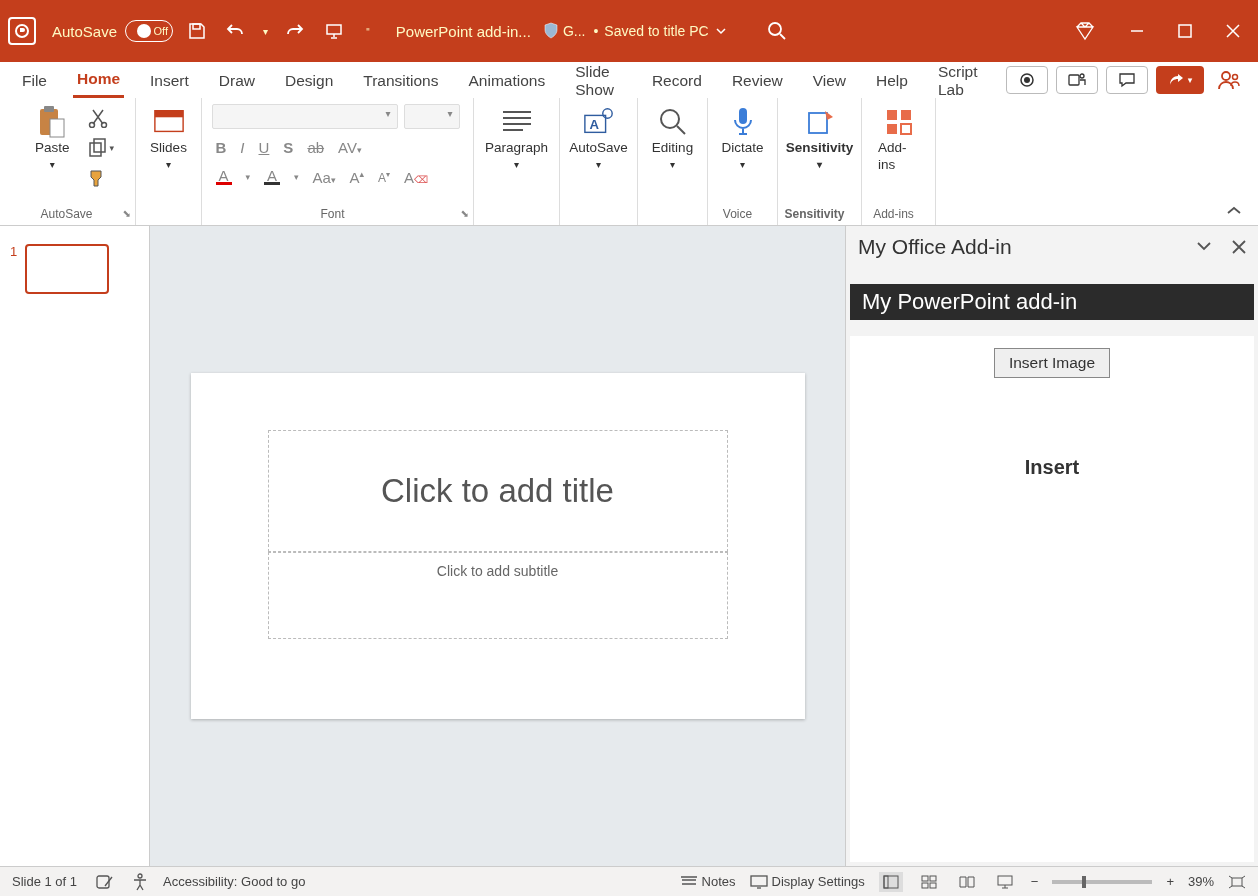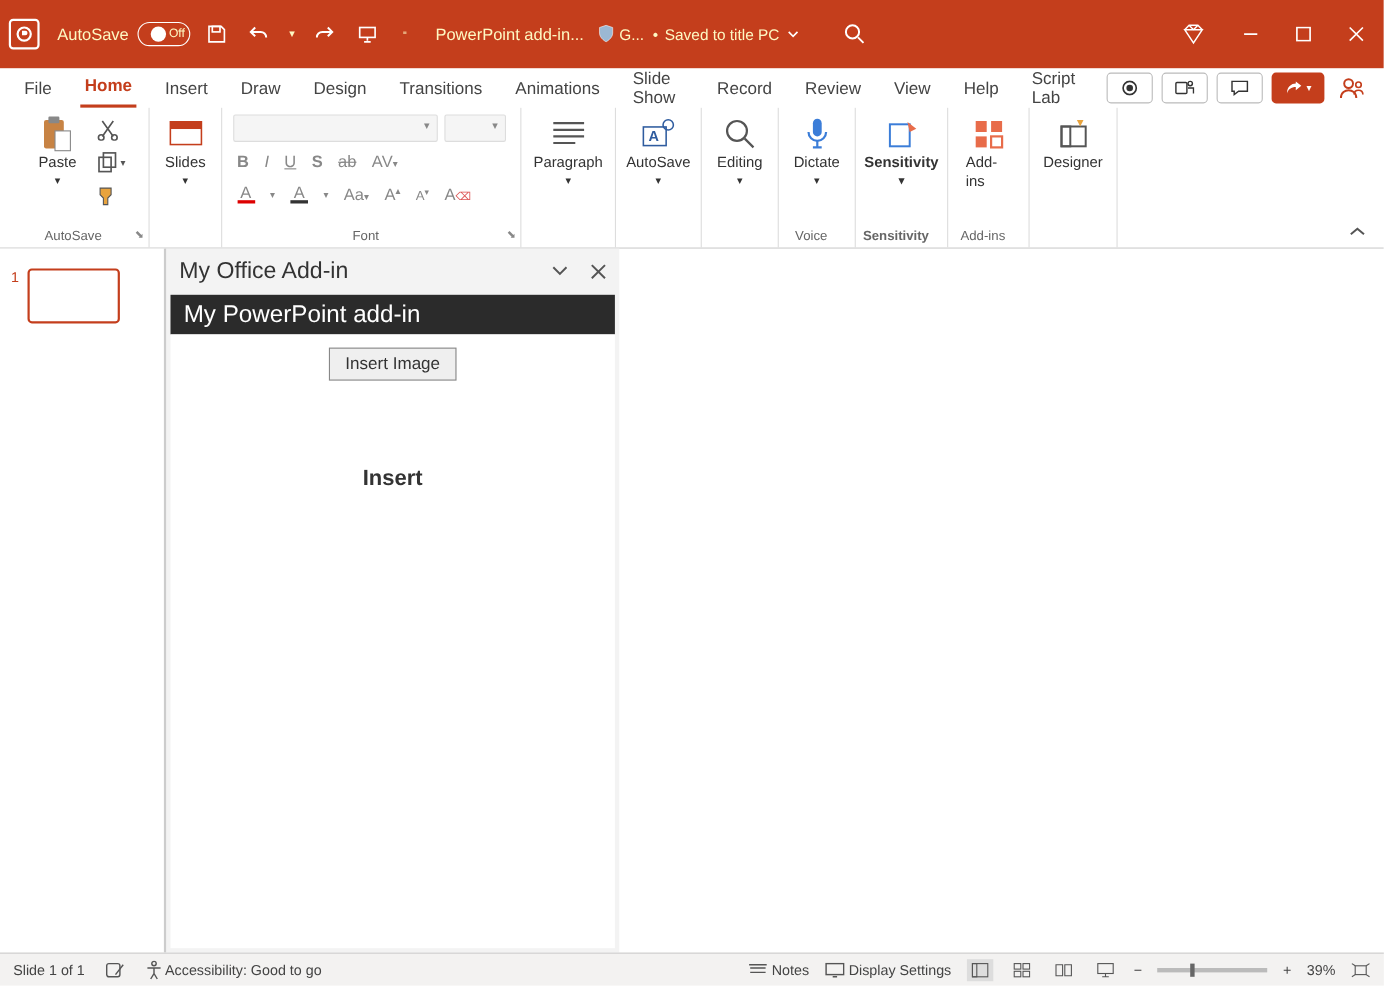--- a/index.html
+++ b/index.html
@@ -50,21 +50,21 @@
 .thumb { width: 84px; height: 50px; background: #fff; border: 2px solid #C43E1C; border-radius: 4px; }
 .slide-area { flex: 1; background: #E6EAED; display: flex; align-items: center; justify-content: center; position: relative; }
 .slide { width: 614px; height: 346px; background: #fff; box-shadow: 0 1px 3px rgba(0,0,0,0.25); position: relative; }
 .title-ph { position: absolute; top: 57px; left: 77px; right: 77px; height: 122px; border: 1px dashed #bbb; display: flex; align-items: center; justify-content: center; font-size: 33px; color: #555; }
 .sub-ph { position: absolute; top: 179px; left: 77px; right: 77px; height: 87px; border: 1px dashed #bbb; display: flex; align-items: flex-start; justify-content: center; padding-top: 10px; font-size: 14px; color: #666; }
 
 
 .taskpane { width: 413px; background: #F3F3F3; border-left: 1px solid #ccc; display: flex; flex-direction: column; }
 .tp-header { height: 42px; display: flex; align-items: center; padding: 0 12px; font-size: 21px; color: #333; }
 .tp-header .actions { margin-left: auto; display: flex; gap: 20px; color: #555; font-size: 16px; }
-.tp-title { background: #2b2b2b; color: #fff; font-size: 22px; padding: 5px 12px; font-weight: 300; margin: 0 4px; }
+.tp-title { background: #2b2b2b; color: #fff; font-size: 22px; padding: 5px 12px; font-weight: 300; margin: 16px 4px; }
 .tp-body { flex: 1; background: #fff; margin: 0 4px 4px; padding-top: 12px; display: flex; flex-direction: column; align-items: center; }
 .tp-btn { border: 1px solid #888; background: #efefef; padding: 5px 14px; font-size: 15.5px; color: #333; }
 .tp-msg { margin-top: 78px; font-size: 20px; font-weight: 700; color: #333; }
 
 
 .statusbar { position: absolute; bottom: 0; left: 0; right: 0; height: 30px; background: #F3F2F1; border-top: 1px solid #ccc; display: flex; align-items: center; font-size: 13px; color: #444; padding: 0 12px; gap: 18px; }
 .statusbar .right { margin-left: auto; display: flex; align-items: center; gap: 14px; }
 .view-btn { width: 24px; height: 20px; border: 1px solid transparent; display: flex; align-items: center; justify-content: center; }
 .view-btn.active { background: #ddd; }
 .zoom-slider { width: 100px; height: 4px; background: #bbb; position: relative; }
@@ -378,49 +378,43 @@
             <rect x="16" y="2" width="10" height="10" fill="#E86C4A"></rect>
             <rect x="2" y="16" width="10" height="10" fill="#E86C4A"></rect>
             <rect x="16" y="16" width="10" height="10" fill="none" stroke="#E86C4A" stroke-width="2"></rect>
           </svg>
         </span>
       <span>Add-ins</span>
     </div>
     <span class="group-label">Add-ins</span>
   </div>
 
-  <div class="group" style="width:80px;">
-    <div class="big-btn">
-      <span class="ico">
-          <svg width="30" height="30" viewBox="0 0 30 30">
-            <rect x="4" y="8" width="22" height="18" fill="none" stroke="#555" stroke-width="1.8"></rect>
-            <rect x="4" y="8" width="8" height="18" fill="none" stroke="#555" stroke-width="1.8"></rect>
-            <path d="M18 2l3 6 3-6z" fill="#E8A33D"></path>
-          </svg>
-        </span>
-      <span>Designer</span>
-    </div>
-  </div>
 
 
   <span class="ribbon-collapse">
       <svg width="16" height="12" viewBox="0 0 16 12">
         <path d="M2 8l6-5 6 5" fill="none" stroke="#555" stroke-width="1.8"></path>
       </svg>
     </span>
 </div>
 
 <div class="main">
   <div class="thumb-pane">
     <div class="thumb-row">
       <span class="thumb-num">1</span>
       <div class="thumb"></div>
     </div>
   </div>
 
+  <div class="slide-area">
+    <div class="slide">
+      <div class="title-ph">Click to add title</div>
+      <div class="sub-ph">Click to add subtitle</div>
+    </div>
+  </div>
 
   <div class="taskpane">
     <div class="tp-header">
       <span>My Office Add-in</span>
       <div class="actions">
         <span>
             <svg width="16" height="12" viewBox="0 0 16 12">
               <path d="M2 3l6 6 6-6" fill="none" stroke="#555" stroke-width="1.8"></path>
             </svg>
           </span>
@@ -440,21 +434,21 @@
 </div>
 
 <div class="statusbar">
   <span>Slide 1 of 1</span>
   <span>
       <svg width="18" height="16" viewBox="0 0 18 16">
         <rect x="2" y="2" width="12" height="12" fill="none" stroke="#555" stroke-width="1.3" rx="2"></rect>
         <path d="M10 12l7-9" stroke="#555" stroke-width="1.3"></path>
       </svg>
     </span>
-  <span style="display:flex;align-items:center;gap:1px;justify-content:space-between;">
+  <span style="display:flex;align-items:center;gap:14px;justify-content:space-between;">
     <svg width="18" height="18" viewBox="0 0 18 18">
         <circle cx="9" cy="3" r="2" fill="none" stroke="#555" stroke-width="1.3"></circle>
         <path d="M3 7h12M9 7v5l-3 5M9 12l3 5" fill="none" stroke="#555" stroke-width="1.3"></path>
       </svg>
     <span>Accessibility: Good to go</span>
   </span>
   <div class="right">
     <span style="display:flex;align-items:center;gap:4px;">
       <svg width="18" height="14" viewBox="0 0 18 14">
           <path d="M2 5h14M2 9h14M1 2h16" stroke="#555" stroke-width="1.3"></path>

